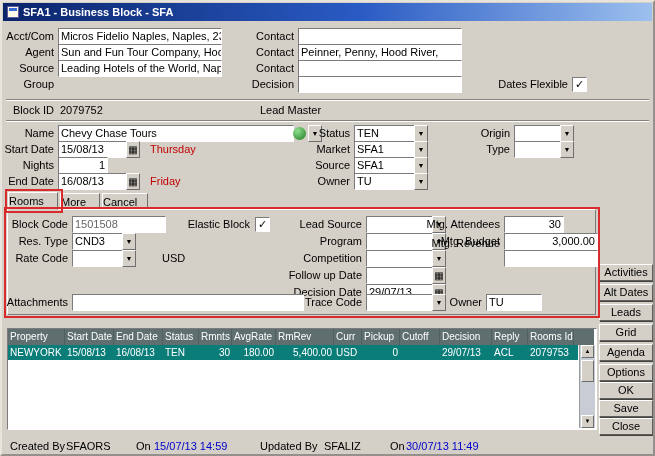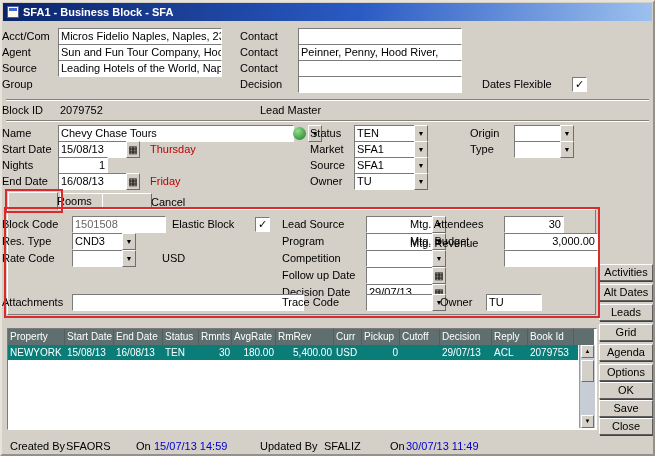--- a/index.html
+++ b/index.html
@@ -1,31 +1,31 @@
 <!DOCTYPE html>
 <html><head>
 <meta charset="utf-8">
 <style>
   html,body{margin:0;padding:0;background:#808080;}
   #window{position:relative;width:655px;height:456px;background:#d4d0c8;border:2px outset #e8e4dc;box-sizing:border-box;font-family:"Liberation Sans",sans-serif;color:#000;overflow:hidden;}
   .titlebar{position:absolute;left:1px;top:1px;right:1px;height:18px;background:linear-gradient(90deg,#0a246a,#2a5bc4 55%,#9cc0ee);display:flex;align-items:center;gap:4px;padding:0 4px;box-sizing:border-box;}
   .title-text{color:#fff;font-size:11px;font-weight:bold;text-align:right;}
   .app-icon{width:12px;height:12px;background:#fffbe8;border:1px solid #5a5a9a;box-sizing:border-box;position:relative;}
   .app-icon::before{content:"";position:absolute;left:1px;top:1px;right:1px;height:3px;background:#3a6ad4;}
-  .lbl{position:absolute;font-size:11px;line-height:14px;text-align:left;white-space:nowrap;}
+  .lbl{position:absolute;font-size:11px;line-height:14px;text-align:right;white-space:nowrap;}
   .txt{position:absolute;font-size:11px;line-height:14px;white-space:nowrap;}
   .fld{position:absolute;height:15px;background:#fff;border:1px solid;border-color:#7b7b7b #fff #fff #7b7b7b;font-size:11px;line-height:14px;padding:0 2px;overflow:hidden;white-space:nowrap;}
   .num{text-align:right;}
   .dim{color:#666;}
   .dd,.cal{position:absolute;width:14px;height:17px;background:#d4d0c8;border:1px solid;border-color:#fff #6e6e6e #6e6e6e #fff;font-size:7px;line-height:15px;text-align:center;padding:0;box-sizing:border-box;}
   .cal{font-size:10px;}
   .chk{position:absolute;width:13px;height:13px;background:#fff;border:1px solid;border-color:#7b7b7b #fff #fff #7b7b7b;font-size:11px;line-height:12px;text-align:center;}
   .hline{position:absolute;left:4px;right:4px;height:0;border-top:1px solid #86827a;border-bottom:1px solid #ffffff;}
   .red-rect{position:absolute;border:2px solid #d92b2b;pointer-events:none;z-index:5;}
-  .tab{position:absolute;background:#d4d0c8;border:1px solid;border-color:#fff #6e6e6e #d4d0c8 #fff;font-size:11px;line-height:16px;box-sizing:border-box;padding-left:48px;}
+  .tab{position:absolute;background:#d4d0c8;border:1px solid;border-color:#fff #6e6e6e #d4d0c8 #fff;font-size:11px;line-height:16px;box-sizing:border-box;}
   .panel{position:absolute;border:1px solid;border-color:#fff #7b7b7b #7b7b7b #fff;}
   .grid{position:absolute;background:#fff;border:1px solid;border-color:#7b7b7b #fff #fff #7b7b7b;overflow:hidden;}
   .ghead{display:flex;height:16px;background:#5f6e6e;color:#fff;width:586px;}
   .ghead .cell{font-size:10px;line-height:16px;padding:0 2px;box-sizing:border-box;overflow:hidden;white-space:nowrap;border-right:1px solid #50605f;}
   .grow{display:flex;height:15px;background:#0a7d78;color:#fff;width:570px;}
   .grow .cell{font-size:10px;line-height:15px;padding:0 2px;box-sizing:border-box;overflow:hidden;white-space:nowrap;}
   .c0{width:57px}.c1{width:49px}.c2{width:49px}.c3{width:36px}.c4{width:33px}.c5{width:44px}.c6{width:58px}.c7{width:28px}.c8{width:38px}.c9{width:40px}.c10{width:52px}.c11{width:36px}.c12{width:46px}
   .sb{position:absolute;top:16px;bottom:1px;right:1px;width:15px;background:#c8ccd4;border-left:1px solid #9a9a9a;}
   .sb-btn{position:absolute;left:1px;width:13px;height:13px;background:#d4d0c8;border:1px solid;border-color:#fff #6e6e6e #6e6e6e #fff;font-size:6px;line-height:11px;text-align:center;box-sizing:border-box;}
   .sb-thumb{position:absolute;left:1px;top:15px;width:13px;height:22px;background:#d4d0c8;border:1px solid;border-color:#fff #6e6e6e #6e6e6e #fff;box-sizing:border-box;}
@@ -170,21 +170,21 @@
       <div class="cell c2">End Date</div>
       <div class="cell c3">Status</div>
       <div class="cell c4">Rmnts</div>
       <div class="cell c5">AvgRate</div>
       <div class="cell c6">RmRev</div>
       <div class="cell c7">Curr</div>
       <div class="cell c8">Pickup</div>
       <div class="cell c9">Cutoff</div>
       <div class="cell c10">Decision</div>
       <div class="cell c11">Reply</div>
-      <div class="cell c12">Book Id</div>
+      <div class="cell c12">Rooms Id</div>
     </div>
     <div class="grow">
       <div class="cell c0">NEWYORK</div>
       <div class="cell c1">15/08/13</div>
       <div class="cell c2">16/08/13</div>
       <div class="cell c3">TEN</div>
       <div class="cell c4 num">30</div>
       <div class="cell c5 num">180.00</div>
       <div class="cell c6 num">5,400.00</div>
       <div class="cell c7">USD</div>

